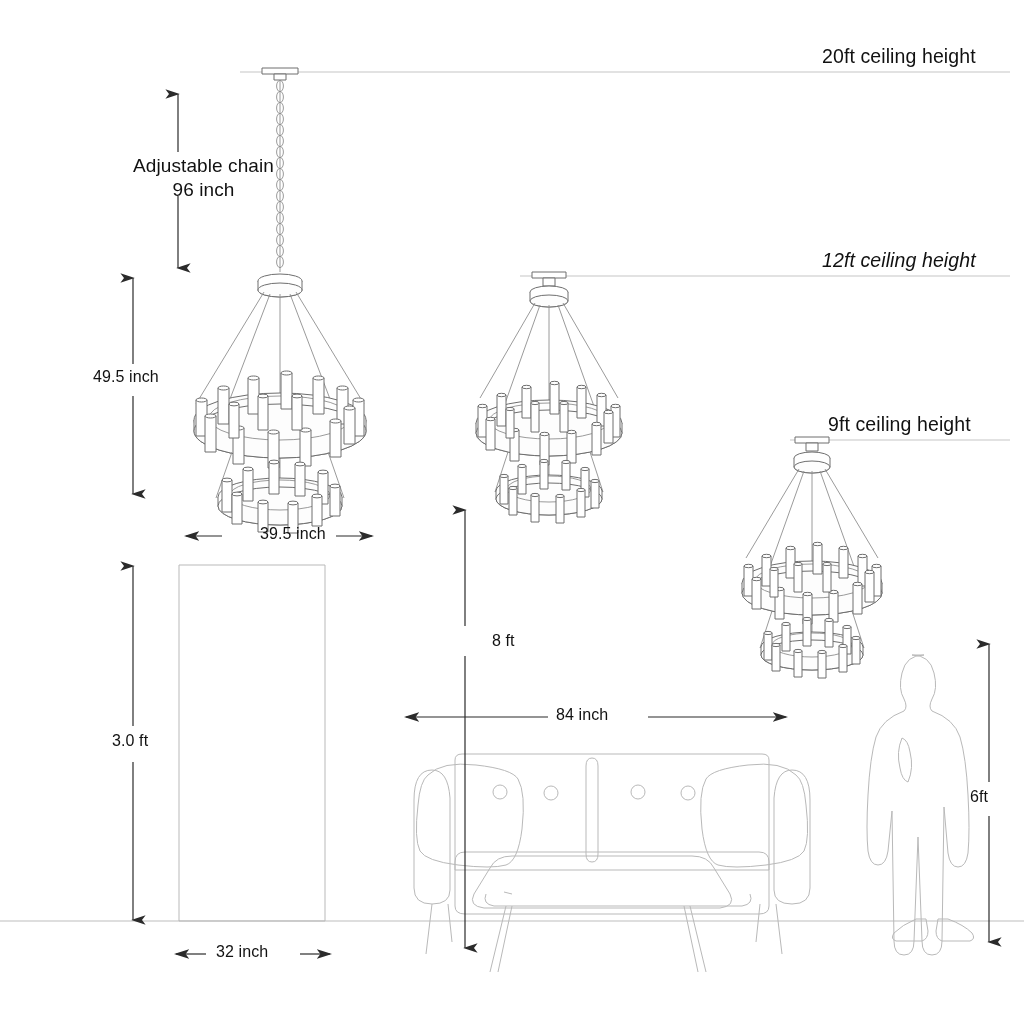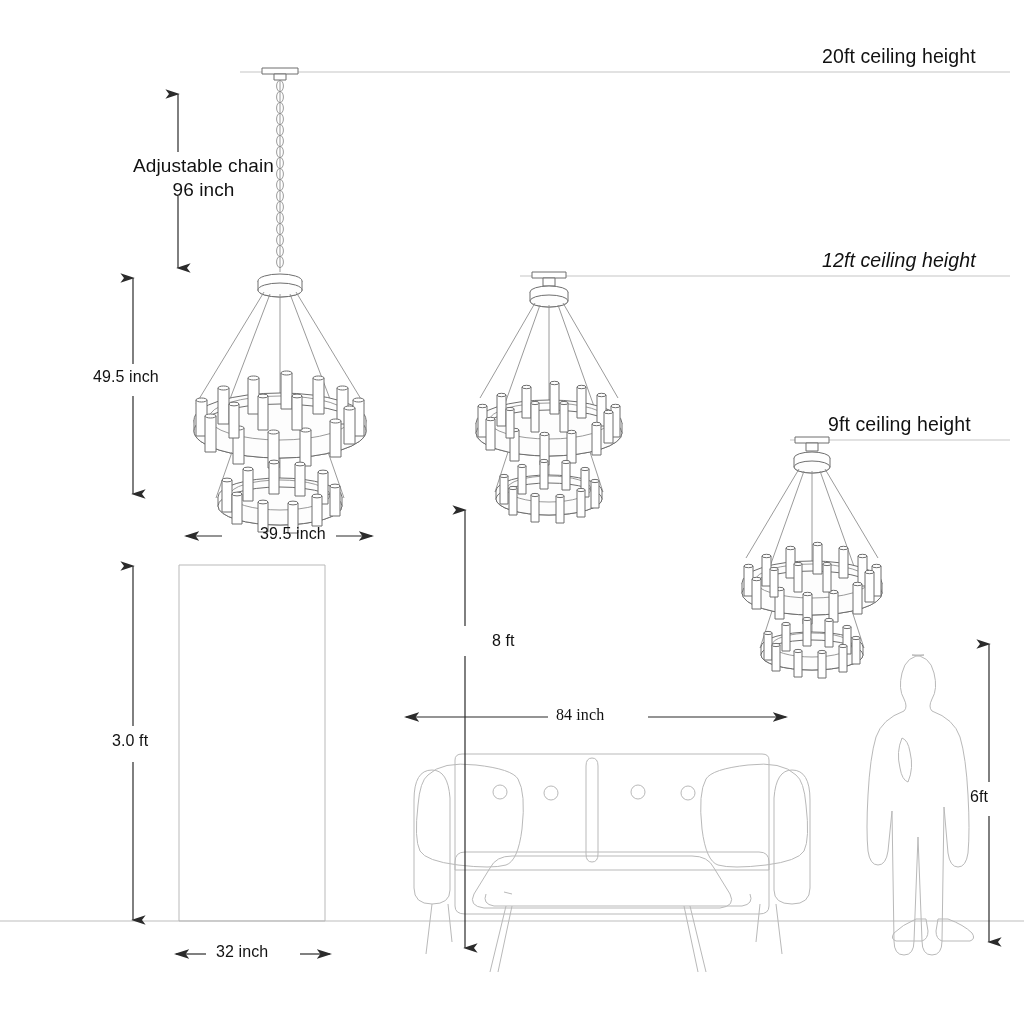--- a/index.html
+++ b/index.html
@@ -455,21 +455,21 @@
     <span>Adjustable chain</span><br>
     <span>96 inch</span>
   </div>
 
   <div class="lbl dim" style="left:93px;top:367px;">49.5 inch</div>
 
   <div class="lbl dim" style="left:228px;top:524px;margin-left:32px;">39.5 inch</div>
 
   <div class="lbl dim" style="left:452px;top:631px;margin-left:40px;">8 ft</div>
 
-  <div class="lbl dim" style="left:556px;top:705px;font-family:Liberation Serif, serif;">84 inch</div>
+  <div class="lbl dim" style="left:556px;top:705px;">84 inch</div>
 
   <div class="lbl dim" style="left:112px;top:731px;">3.0 ft</div>
 
   <div class="lbl dim" style="left:216px;top:942px;">32 inch</div>
 
   <div class="lbl dim" style="left:970px;top:787px;">6ft</div>
 
 </div>
 
 </body></html>

